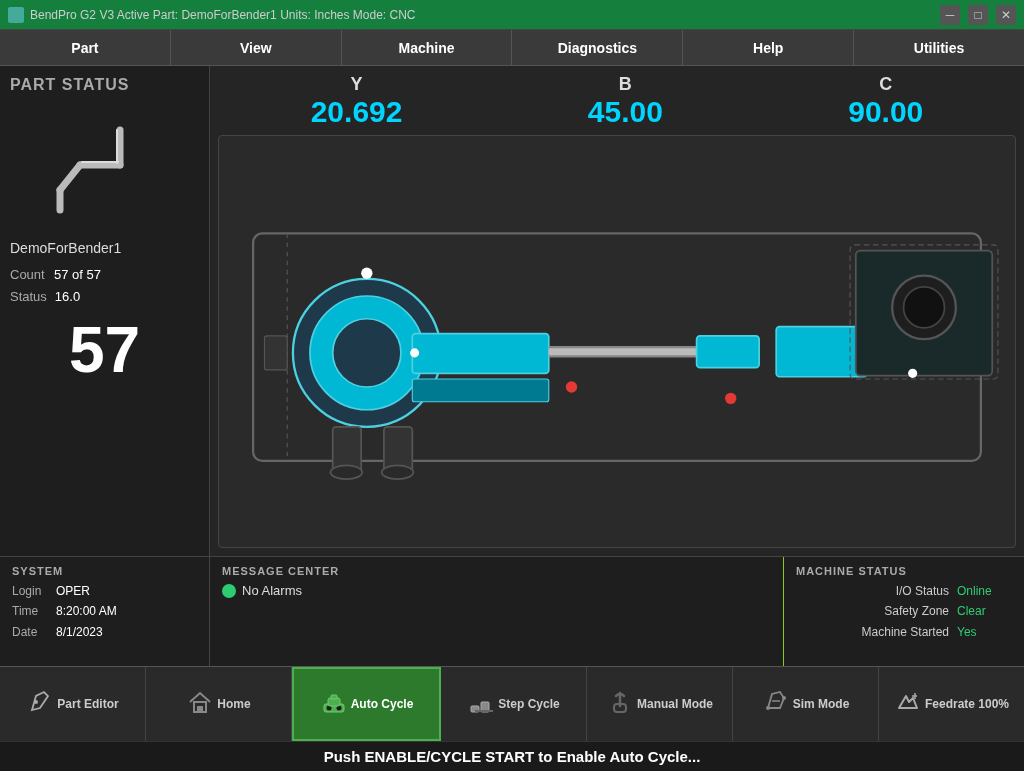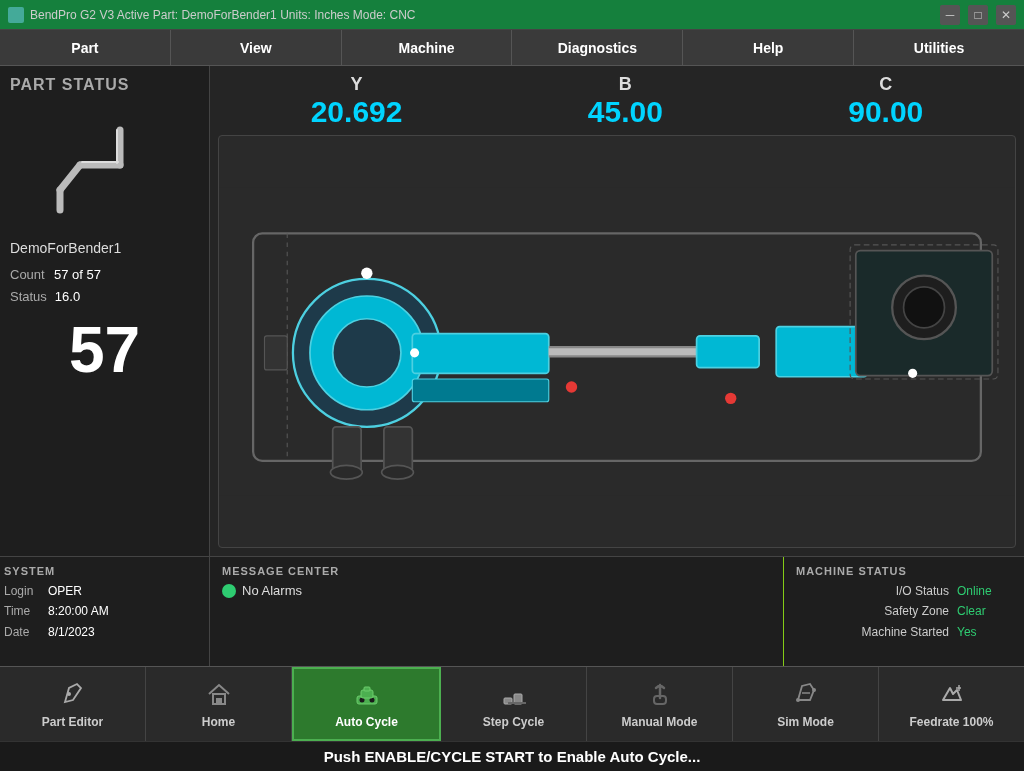--- a/index.html
+++ b/index.html
@@ -143,21 +143,21 @@
     
     
     .status-row {
       display: flex;
       height: 110px;
       background: #1e1e1e;
       border-top: 1px solid #444;
     }
     .system-panel {
       width: 210px;
-      padding: 8px 4px;
+      padding: 8px 12px;
       border-right: 1px solid #444;
       font-size: 12px;
     }
     .system-title {
       font-size: 11px;
       font-weight: bold;
       color: #aaa;
       letter-spacing: 1px;
       margin-bottom: 4px;
     }
@@ -223,21 +223,20 @@
     
     .bottom-toolbar {
       height: 75px;
       background: #2a2a2a;
       display: flex;
       border-top: 1px solid #555;
     }
     .toolbar-btn {
       flex: 1;
       display: flex;
-      flex-direction: column;
       align-items: center;
       justify-content: center;
       gap: 3px;
       cursor: pointer;
       border-right: 1px solid #444;
       font-size: 12px;
       color: #ccc;
       background: #2a2a2a;
       border-top: none;
       border-bottom: none;

